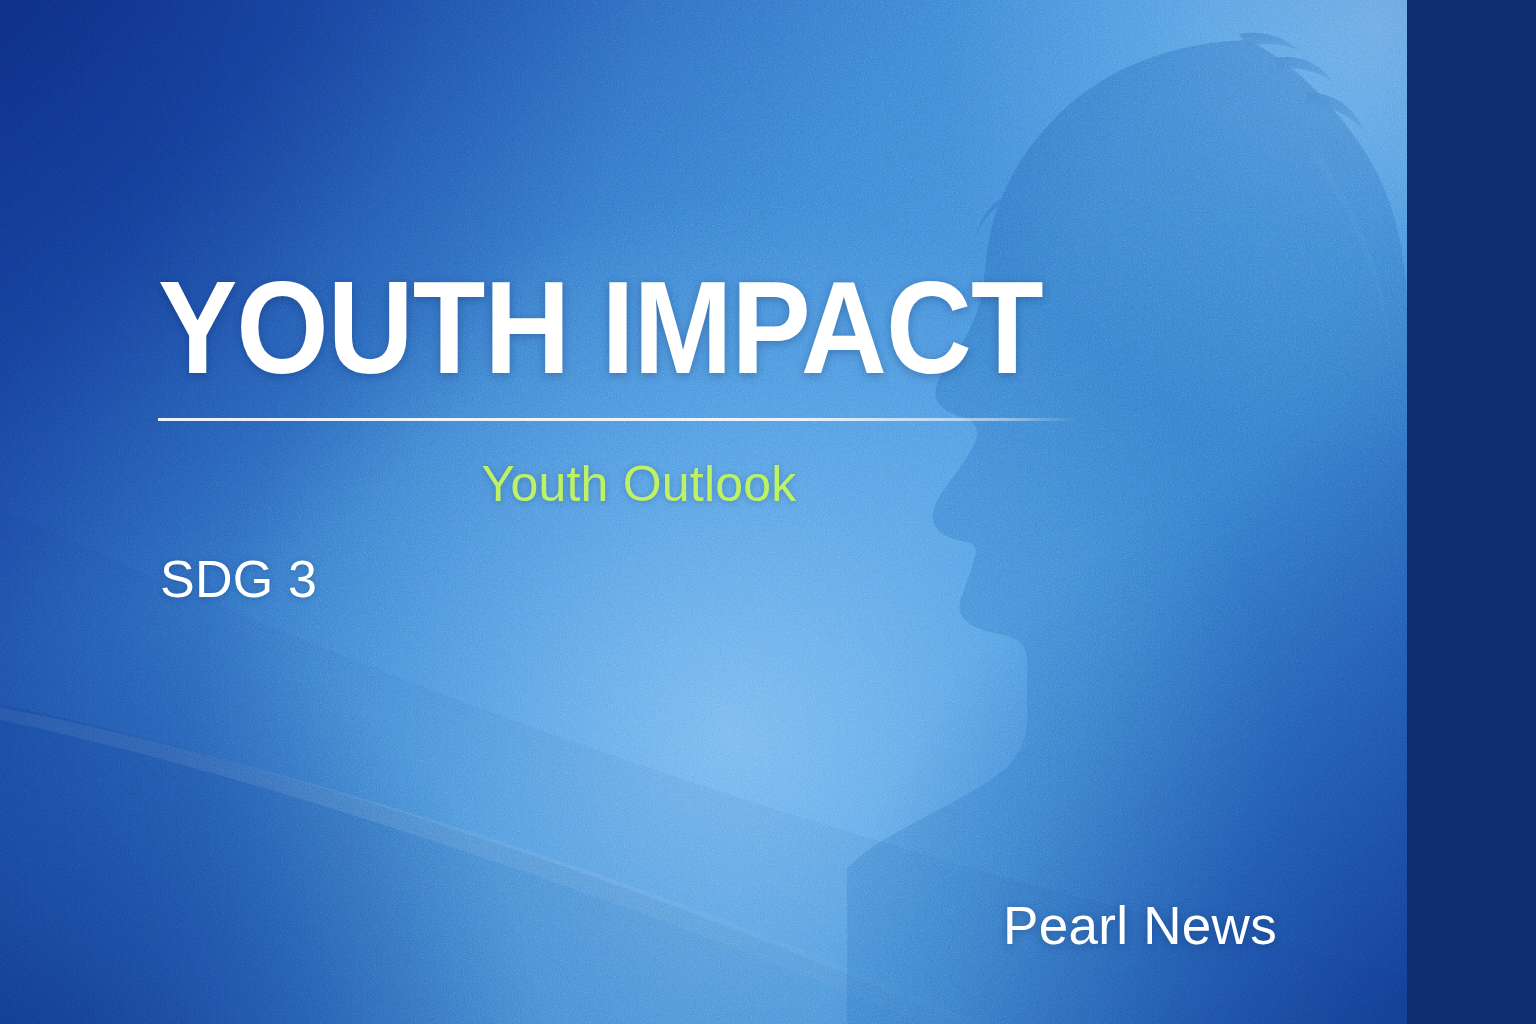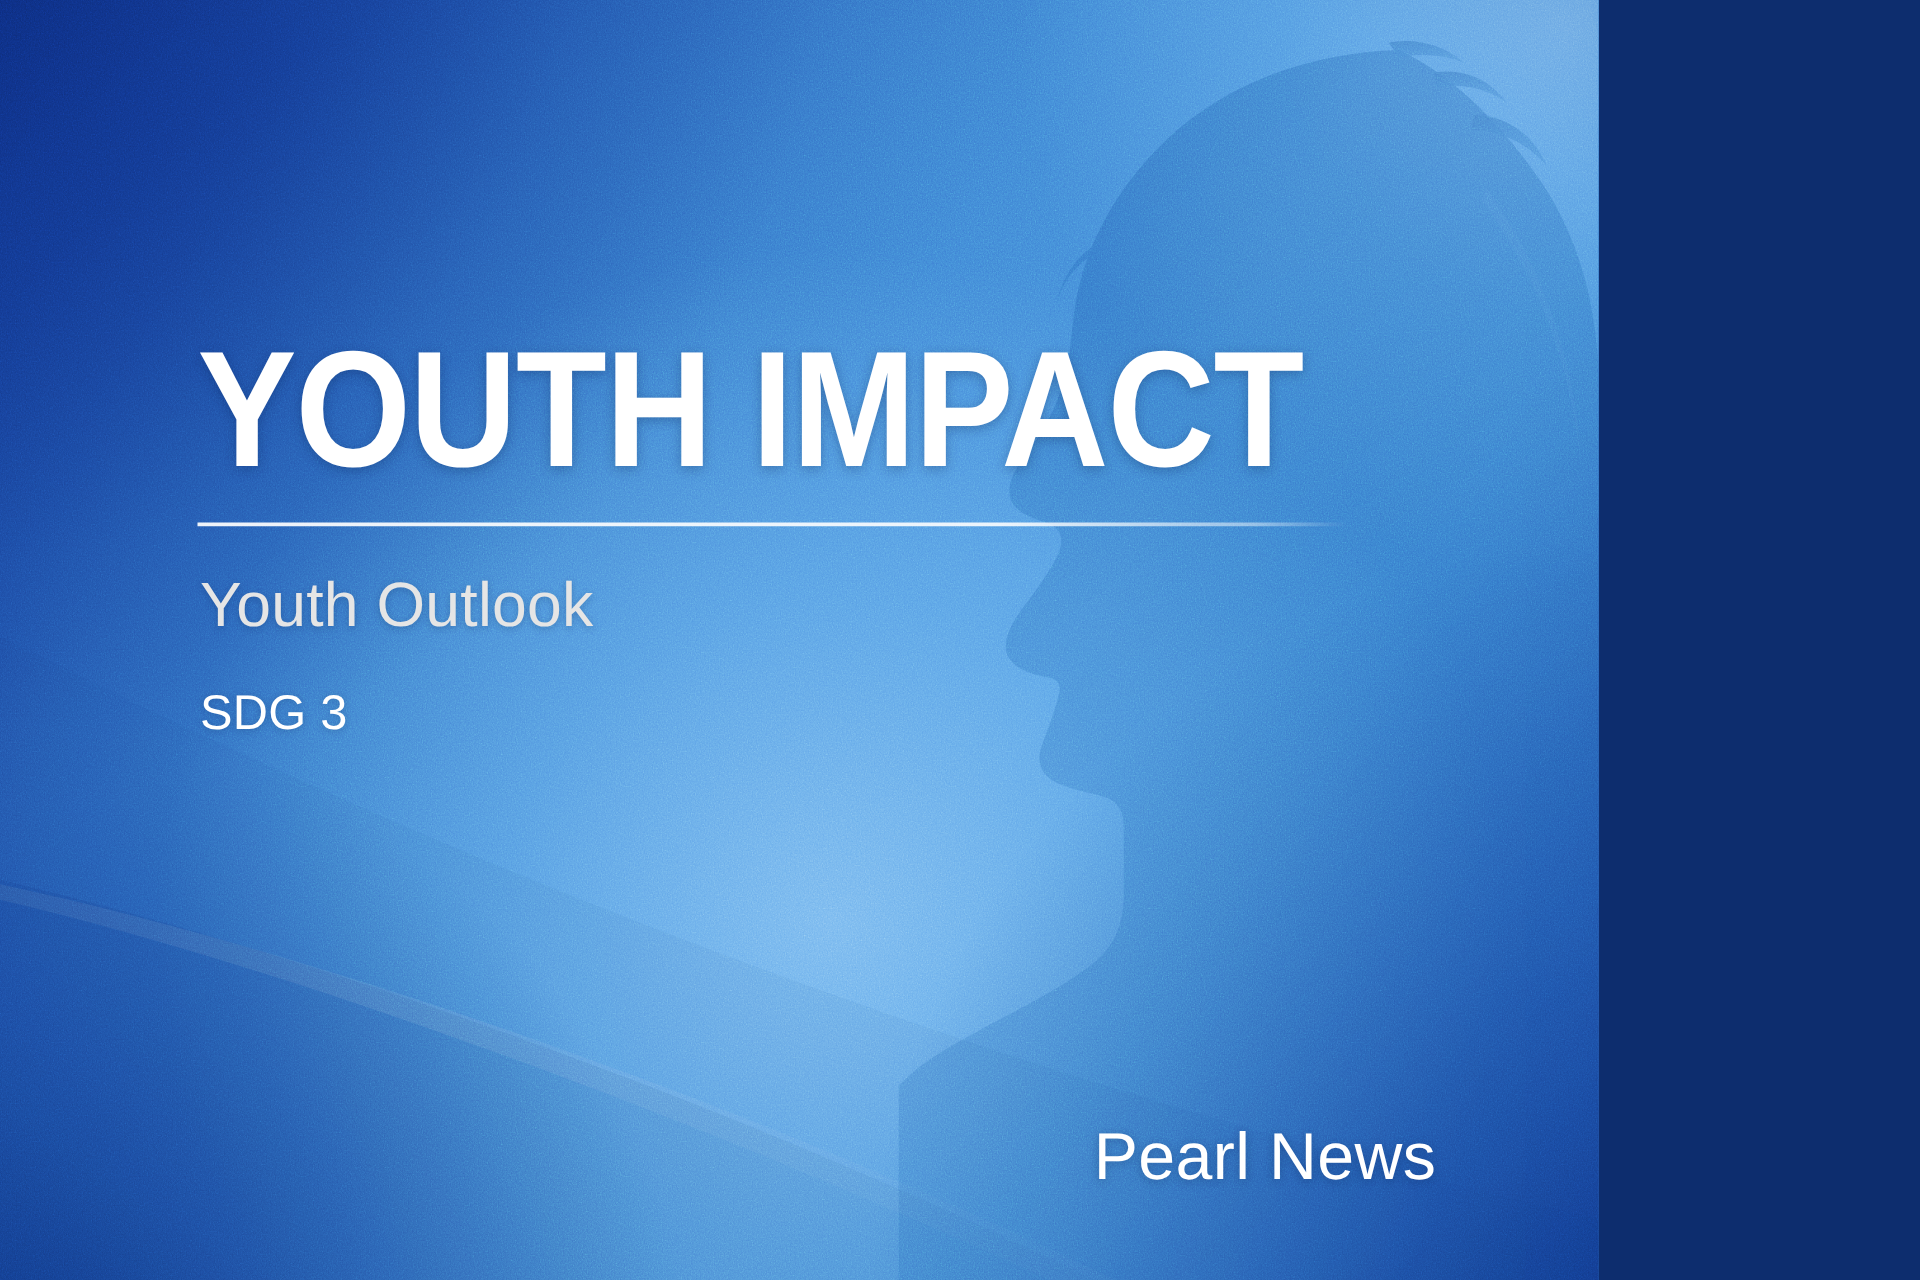--- a/index.html
+++ b/index.html
@@ -2,21 +2,21 @@
 <html><head>
 <meta charset="utf-8">
 <style>
   html, body {
     margin: 0;
     padding: 0;
     background: #0d2d6e;
   }
   #slide {
     position: relative;
-    width: 1279px;
+    width: 1407px;
     height: 1024px;
     overflow: hidden;
     font-family: "Liberation Sans", sans-serif;
     background: #2d6bc4;
   }
 
   
   .bg-base {
     position: absolute;
     inset: 0;
@@ -135,27 +135,28 @@
     background: linear-gradient(to right,
         rgba(255,255,255,0.92) 0%,
         rgba(255,255,255,0.88) 70%,
         rgba(255,255,255,0.45) 92%,
         rgba(255,255,255,0.0) 100%);
   }
   .subtitle {
     margin: 34px 0 0 2px;
     font-size: 50px;
     font-weight: 400;
-    color: #e5e5e5;
+    color: #bef264;
     letter-spacing: 0.2px;
     text-shadow: 0 1px 6px rgba(8,30,80,0.25);
+    text-align: center;
   }
   .tagline {
     margin: 36px 0 0 2px;
-    font-size: 39px;
+    font-size: 52px;
     font-weight: 400;
     color: #ffffff;
     letter-spacing: 0.2px;
     text-shadow: 0 1px 6px rgba(8,30,80,0.25);
   }
 
   
   .brand {
     position: absolute;
     right: 130px;

